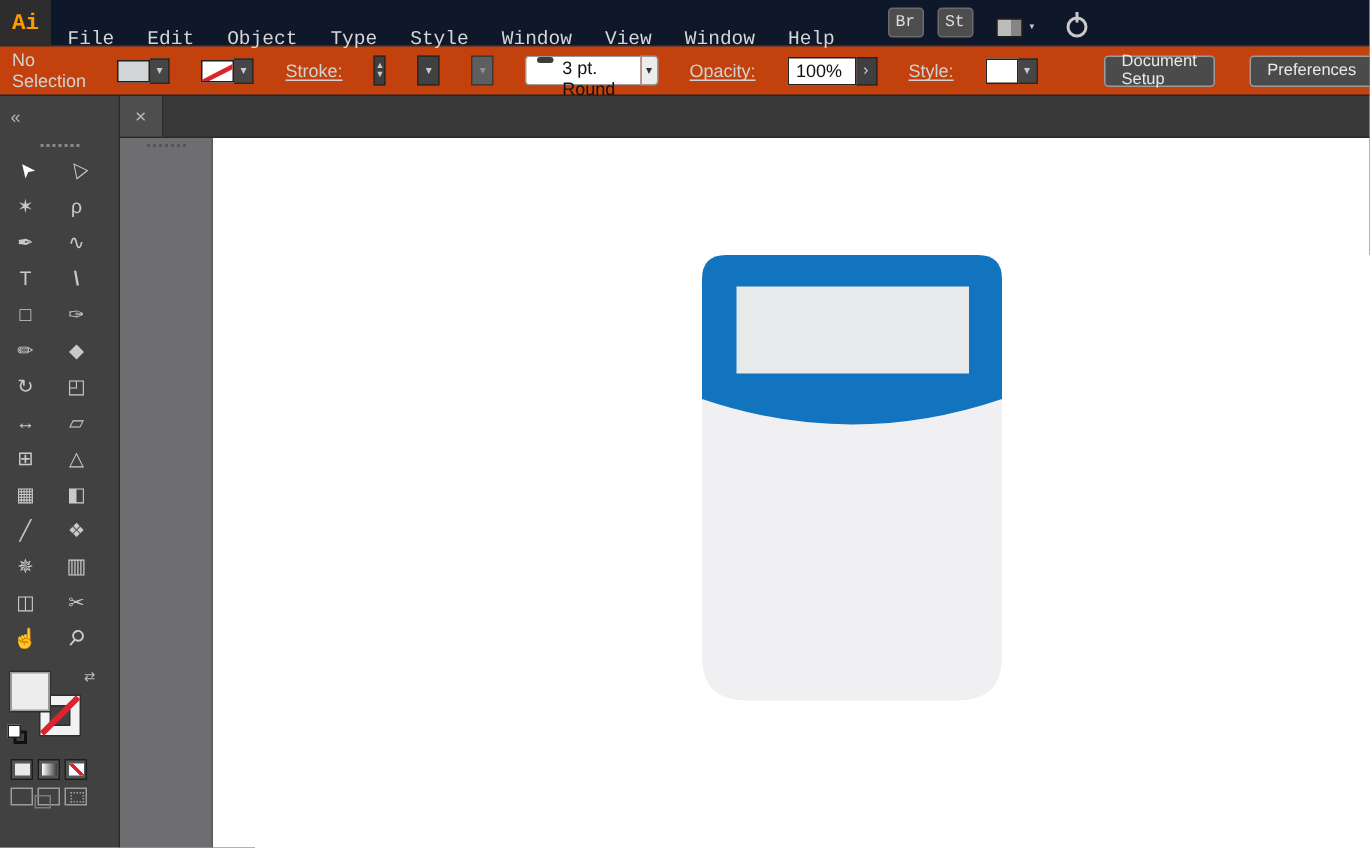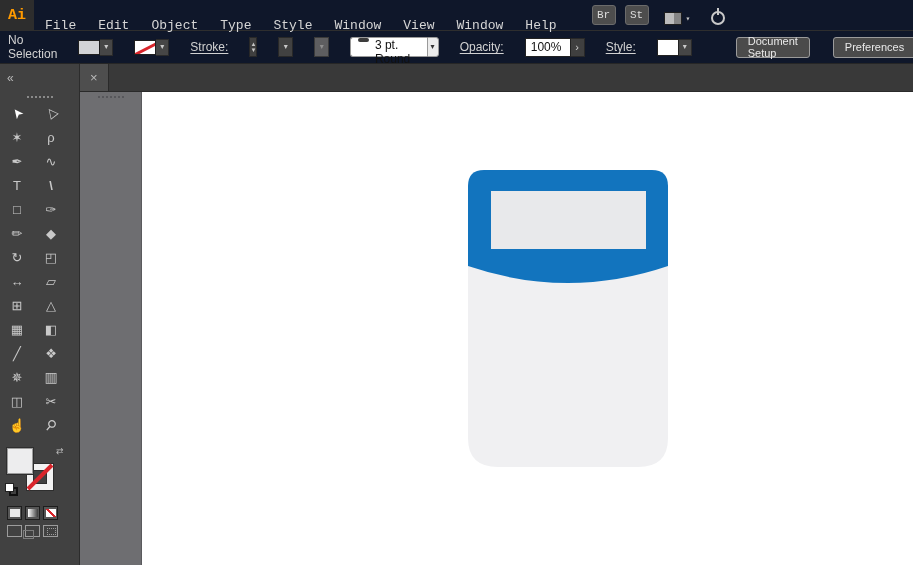--- a/index.html
+++ b/index.html
@@ -15,21 +15,21 @@
   .mb-right { display:flex; align-items:flex-end; gap:9px; margin-left:24px; }
   .sq-btn { width:24px; height:20px; background:#4d4d4d; border:1px solid #6b6b6b; border-radius:3px;
             font-size:11px; color:#ddd; display:flex; align-items:center; justify-content:center; }
   .ws { display:flex; align-items:center; gap:4px; margin-left:6px; }
   .ws-icon { width:18px; height:13px; border:1px solid #1e1e1e; background:linear-gradient(90deg,#bcbcbc 55%,#858585 55%); }
   .chev { font-size:8px; color:#c9c9c9; line-height:1; }
   .perf { width:14px; height:14px; border:2px solid #c9c9c9; border-radius:50%; position:relative; margin-left:12px; }
   .perf::after { content:""; position:absolute; left:50%; top:-5px; width:2px; height:7px; background:#c9c9c9; transform:translateX(-50%); }
 
   
-  .controlbar { height:34px; background:#0f172a; border-top:1px solid #2e2e2e; border-bottom:1px solid #262626;
+  .controlbar { height:34px; background:#c2410c; border-top:1px solid #2e2e2e; border-bottom:1px solid #262626;
                 display:flex; align-items:center; gap:21px; padding:0 8px; font-size:12px; color:#d2d2d2; }
   .link { text-decoration:underline; text-underline-offset:2px;text-align:right; }
   .dd { display:flex; align-items:center; }
   .fill-swatch { width:22px; height:15px; background:#d3d4d6; border:1px solid #1f1f1f; }
   .stroke-swatch { width:22px; height:15px; background:#fff; border:1px solid #1f1f1f; position:relative; overflow:hidden; }
   .stroke-swatch .redline { position:absolute; left:-4px; top:6px; width:32px; height:3px; background:#d9252b; transform:rotate(-27deg); }
   .dd-chev { width:13px; height:17px; display:flex; align-items:center; justify-content:center; background:#464646;
              border:1px solid #2a2a2a; border-left:none; }
   .stepper { width:13px; height:20px; background:#3f3f3f; border:1px solid #282828; display:flex; flex-direction:column;
              align-items:center; justify-content:center; color:#c6c6c6; font-size:6px; line-height:6px; }

